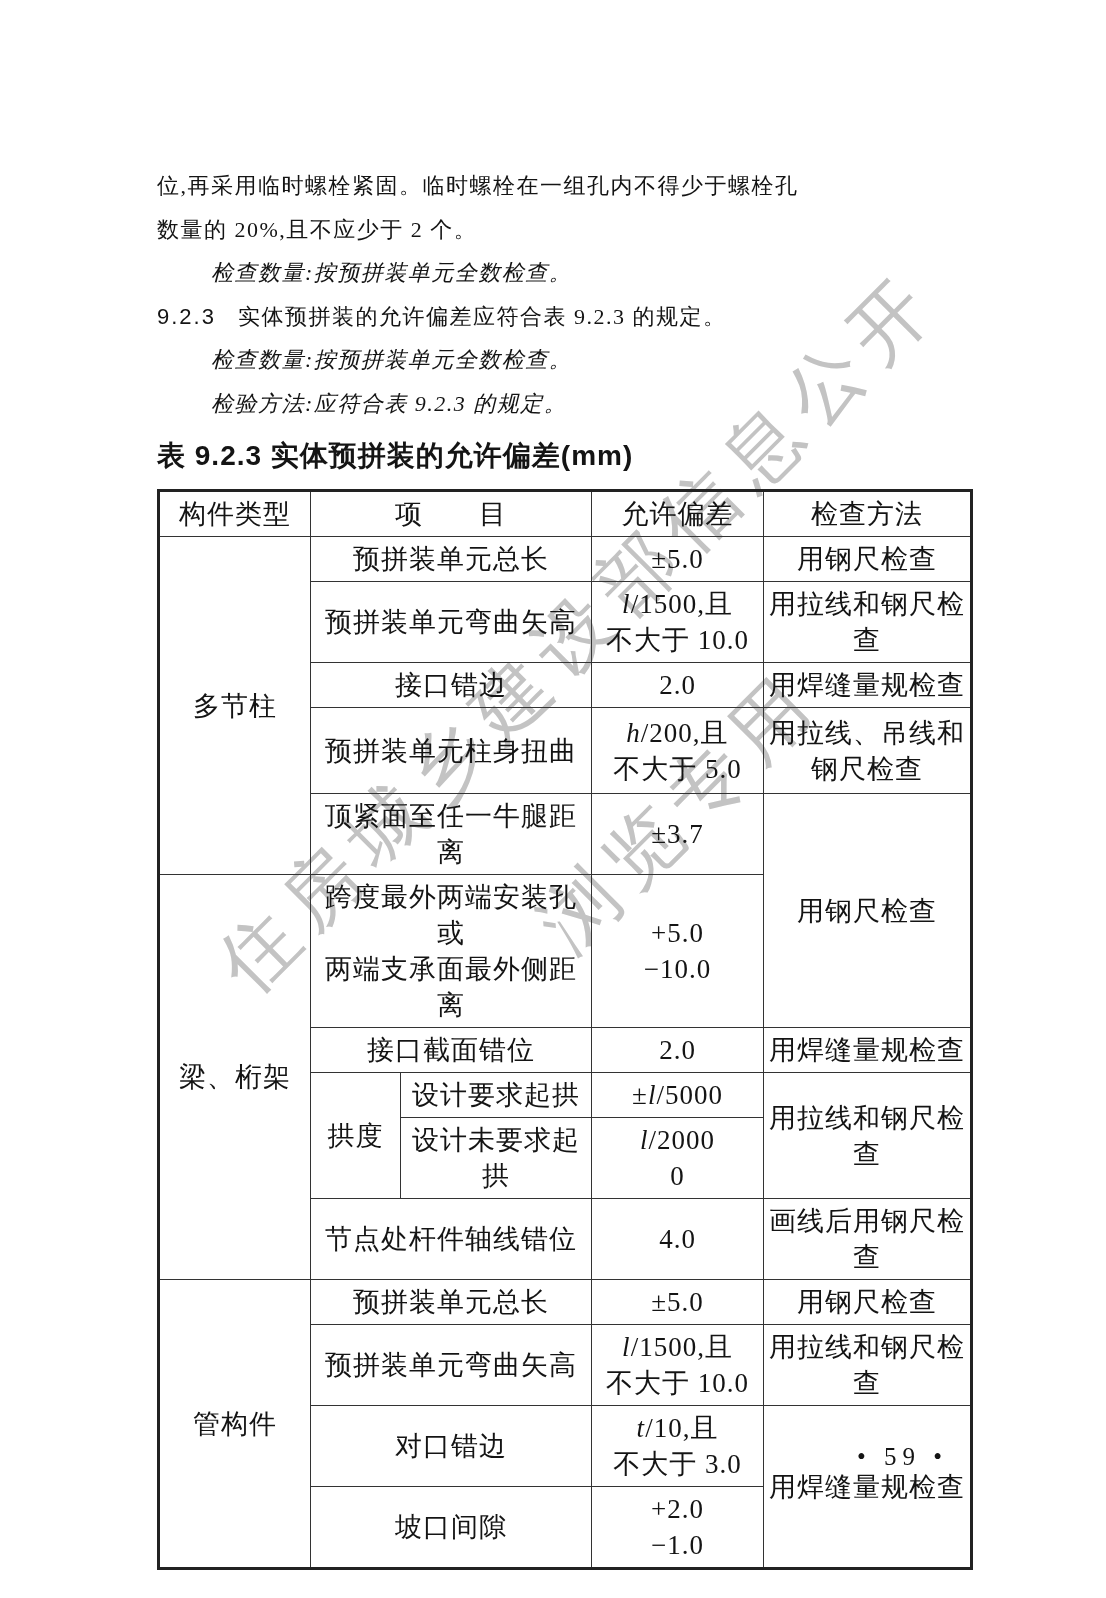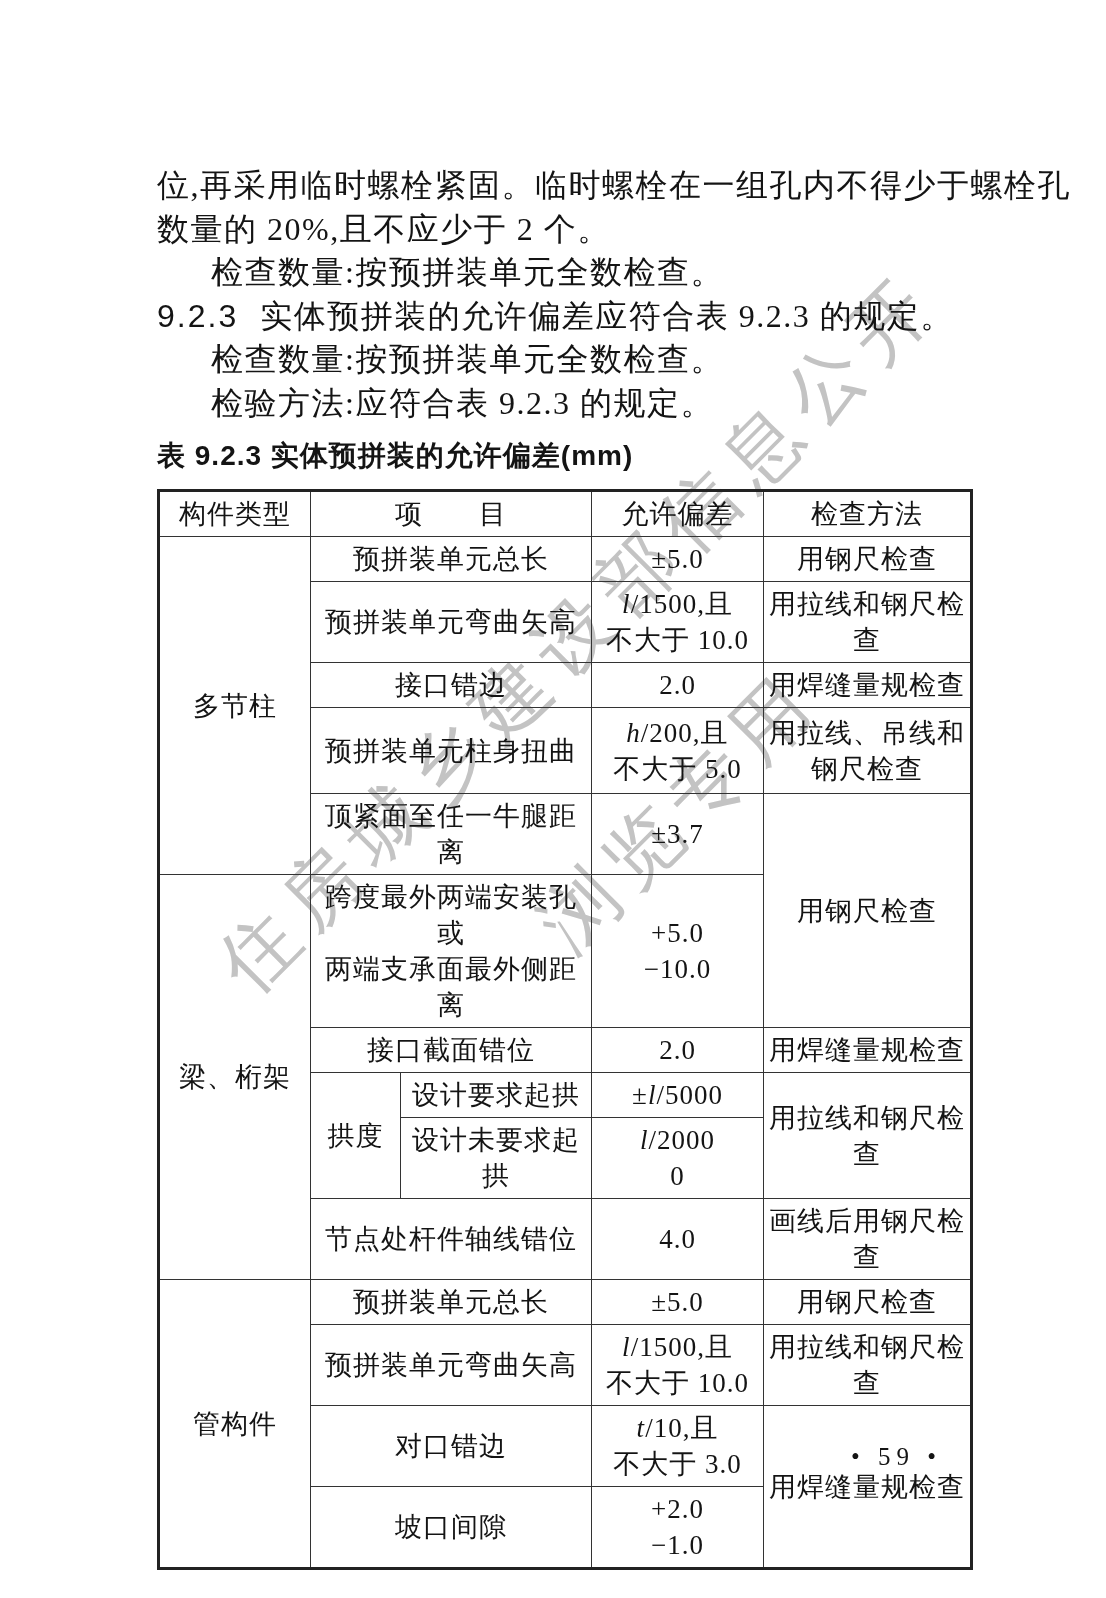--- a/index.html
+++ b/index.html
@@ -23,26 +23,26 @@
     font-family:"Liberation Serif","DejaVu Serif",serif;
   }
   .wm1{left:579px;top:633px;}
   .wm2{left:680px;top:812px;}
   
   .content{
     position:absolute;left:157px;top:164px;width:814px;z-index:1;
   }
   .body-line{
     margin:0;
-    font-size:32px;
+    font-size:22px;
     line-height:43.5px;
     letter-spacing:1.5px;
     white-space:nowrap;
   }
-  .indent{padding-left:54px;}
+  .indent{padding-left:54px;font-style:italic;}
   .clause-num{
     font-family:"Liberation Sans","DejaVu Sans",sans-serif;
     font-weight:normal;
     margin-right:22px;
     letter-spacing:2px;
   }
   .table-title{
     margin:12px 0 0 0;
     font-family:"Liberation Sans","DejaVu Sans",sans-serif;
     font-weight:bold;
@@ -65,21 +65,21 @@
     padding:4px;
     letter-spacing:1px;
     white-space:pre-line;
     line-height:36px;
     overflow:hidden;
   }
   td.dev{letter-spacing:2px;}
   
   .page-number{
     position:absolute;
-    top:1443px;right:164px;
+    top:1443px;right:158px;
     font-size:25px;
     letter-spacing:6px;
     z-index:1;
   }
 </style>
 </head>
 <body>
 
 <div class="page">
 

